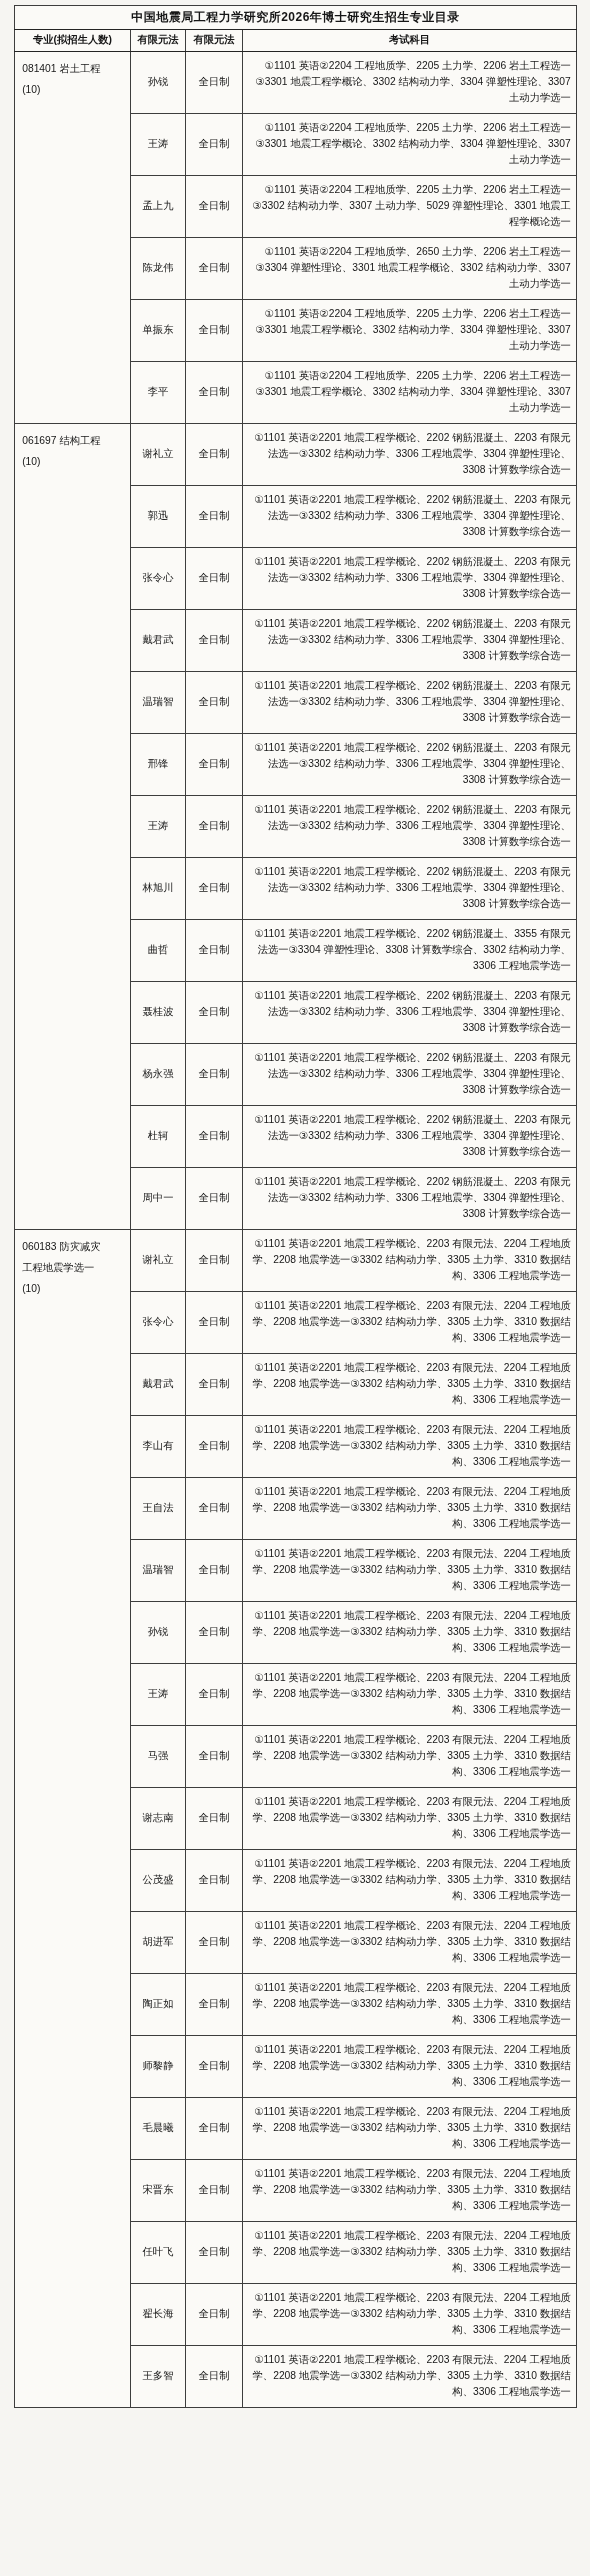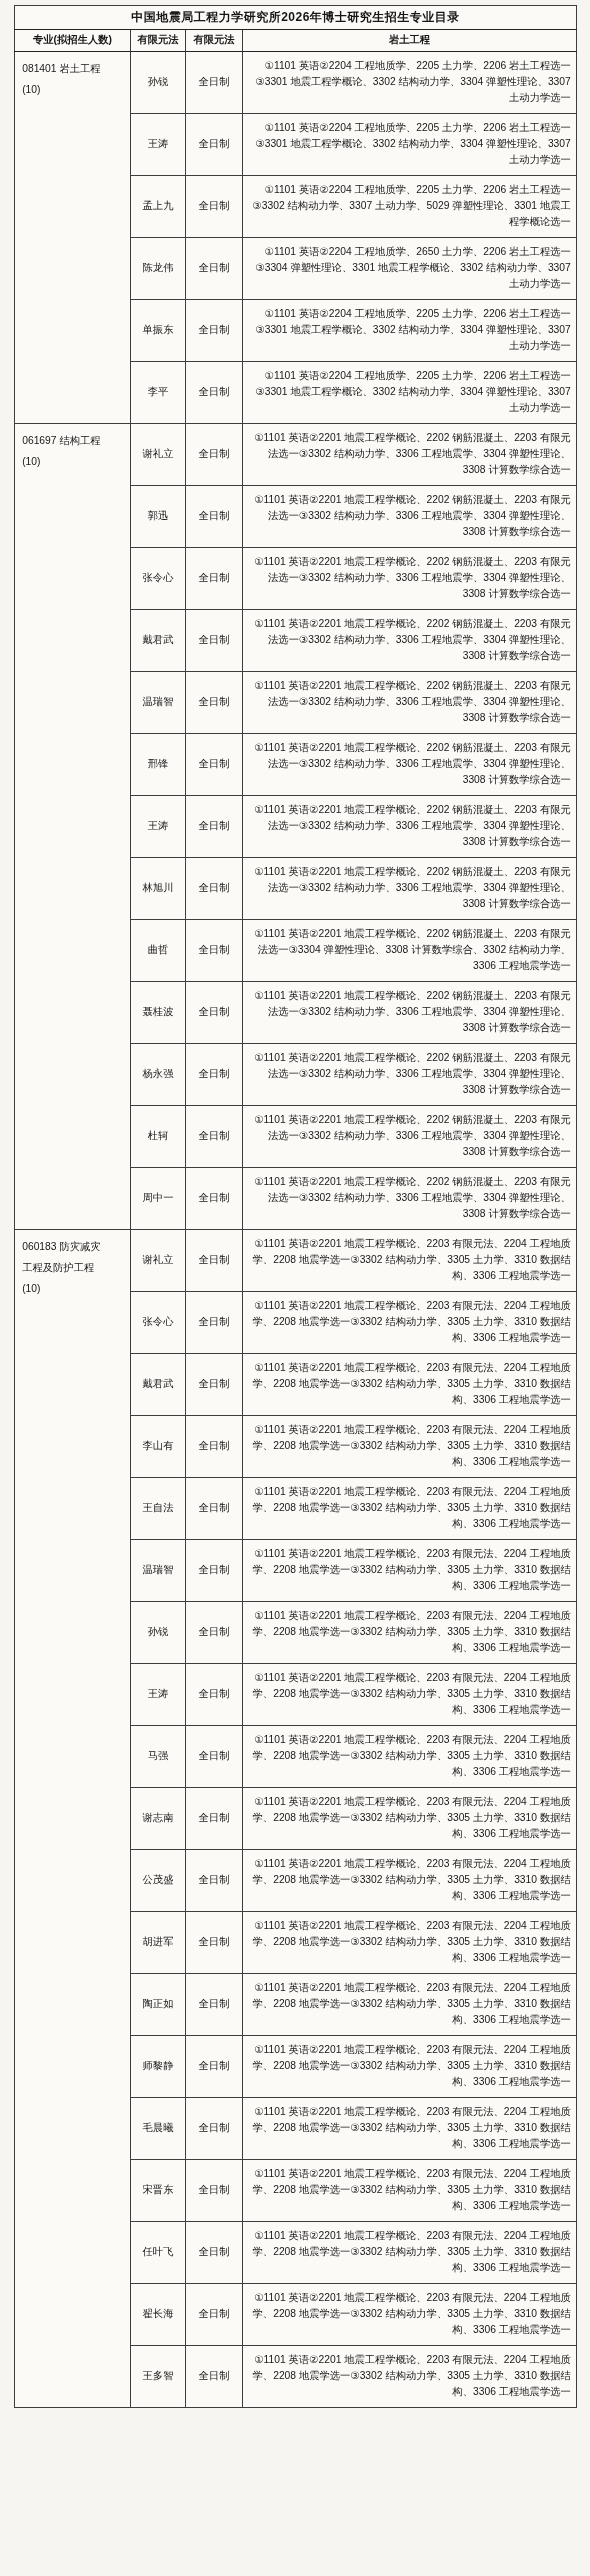--- a/index.html
+++ b/index.html
@@ -33,21 +33,21 @@
         <col class="c-exam">
     </colgroup>
     <thead>
       <tr>
         <th class="title-cell" colspan="4">中国地震局工程力学研究所2026年博士研究生招生专业目录</th>
       </tr>
       <tr>
         <th class="head-cell">专业(拟招生人数)</th>
         <th class="head-cell">有限元法</th>
         <th class="head-cell">有限元法</th>
-        <th class="head-cell">岩土工程</th>
+        <th class="head-cell">考试科目</th>
       </tr>
     </thead>
     <tbody>
         <tr class="group-start">
           <td class="major-cell" rowspan="6">
             <div class="major-line">081401 岩土工程</div>
             <div class="major-line">(10)</div>
           </td>
           <td class="advisor-cell">孙锐</td>
           <td class="mode-cell">全日制</td>
@@ -118,21 +118,21 @@
           <td class="exam-cell">①1101 英语②2201 地震工程学概论、2202 钢筋混凝土、2203 有限元法选一③3302 结构动力学、3306 工程地震学、3304 弹塑性理论、3308 计算数学综合选一</td>
         </tr>
         <tr class="">
           <td class="advisor-cell">林旭川</td>
           <td class="mode-cell">全日制</td>
           <td class="exam-cell">①1101 英语②2201 地震工程学概论、2202 钢筋混凝土、2203 有限元法选一③3302 结构动力学、3306 工程地震学、3304 弹塑性理论、3308 计算数学综合选一</td>
         </tr>
         <tr class="">
           <td class="advisor-cell">曲哲</td>
           <td class="mode-cell">全日制</td>
-          <td class="exam-cell">①1101 英语②2201 地震工程学概论、2202 钢筋混凝土、2203 有限元法选一③3304 弹塑性理论、3308 计算数学综合、3302 结构动力学、3306 工程地震学选一</td>
+          <td class="exam-cell">①1101 英语②2201 地震工程学概论、2202 钢筋混凝土、3355 有限元法选一③3304 弹塑性理论、3308 计算数学综合、3302 结构动力学、3306 工程地震学选一</td>
         </tr>
         <tr class="">
           <td class="advisor-cell">聂桂波</td>
           <td class="mode-cell">全日制</td>
           <td class="exam-cell">①1101 英语②2201 地震工程学概论、2202 钢筋混凝土、2203 有限元法选一③3302 结构动力学、3306 工程地震学、3304 弹塑性理论、3308 计算数学综合选一</td>
         </tr>
         <tr class="">
           <td class="advisor-cell">杨永强</td>
           <td class="mode-cell">全日制</td>
           <td class="exam-cell">①1101 英语②2201 地震工程学概论、2202 钢筋混凝土、2203 有限元法选一③3302 结构动力学、3306 工程地震学、3304 弹塑性理论、3308 计算数学综合选一</td>
@@ -143,21 +143,21 @@
           <td class="exam-cell">①1101 英语②2201 地震工程学概论、2202 钢筋混凝土、2203 有限元法选一③3302 结构动力学、3306 工程地震学、3304 弹塑性理论、3308 计算数学综合选一</td>
         </tr>
         <tr class="">
           <td class="advisor-cell">周中一</td>
           <td class="mode-cell">全日制</td>
           <td class="exam-cell">①1101 英语②2201 地震工程学概论、2202 钢筋混凝土、2203 有限元法选一③3302 结构动力学、3306 工程地震学、3304 弹塑性理论、3308 计算数学综合选一</td>
         </tr>
         <tr class="group-start">
           <td class="major-cell" rowspan="19">
             <div class="major-line">060183 防灾减灾</div>
-            <div class="major-line">工程及防护工程</div>
+            <div class="major-line">工程地震学选一</div>
             <div class="major-line">(10)</div>
           </td>
           <td class="advisor-cell">谢礼立</td>
           <td class="mode-cell">全日制</td>
           <td class="exam-cell">①1101 英语②2201 地震工程学概论、2203 有限元法、2204 工程地质学、2208 地震学选一③3302 结构动力学、3305 土力学、3310 数据结构、3306 工程地震学选一</td>
         </tr>
         <tr class="">
           <td class="advisor-cell">张令心</td>
           <td class="mode-cell">全日制</td>
           <td class="exam-cell">①1101 英语②2201 地震工程学概论、2203 有限元法、2204 工程地质学、2208 地震学选一③3302 结构动力学、3305 土力学、3310 数据结构、3306 工程地震学选一</td>

